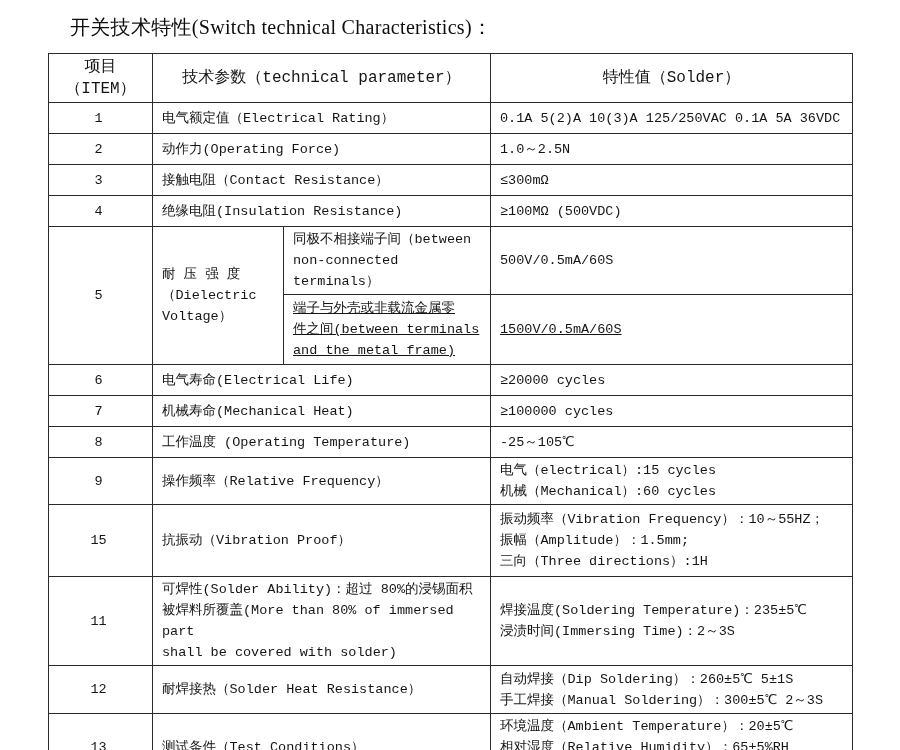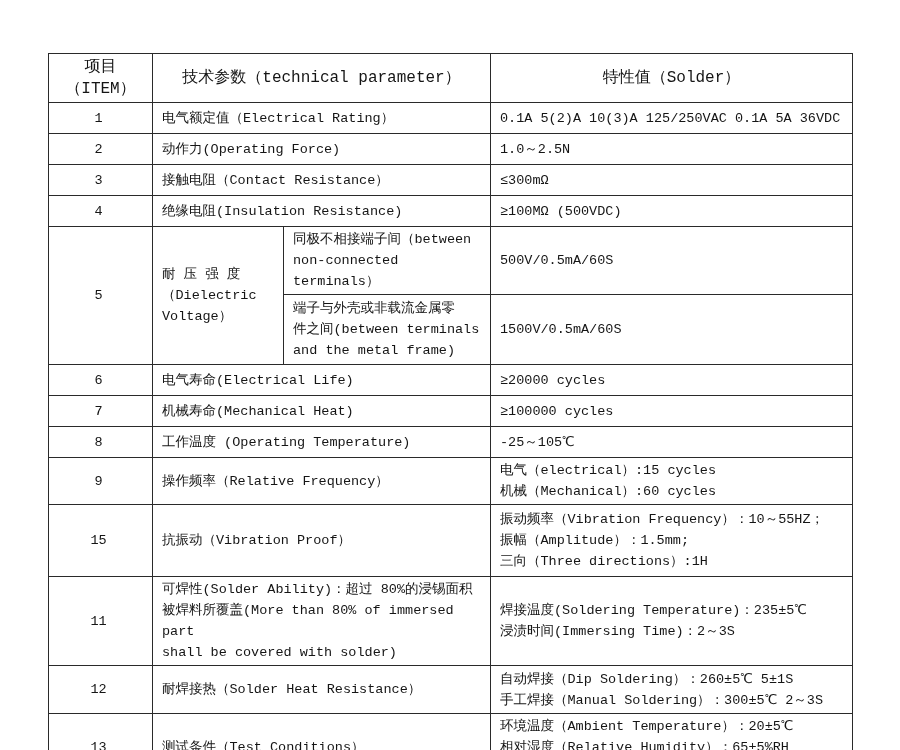--- a/index.html
+++ b/index.html
@@ -50,32 +50,33 @@
     font-size: 16px;
     font-weight: 400;
     text-align: center;
     padding: 2px 4px;
     line-height: 22px;
   }
   .c { text-align: center; padding-left: 2px !important; }
   .pre { white-space: pre-line; }
   tr.h47 { height: 47px; }
   tr.h32 { height: 31px; }
-  tr.h70 { height: 70px; }
+  tr.h70 { height: 70px; text-decoration: underline; }
   tr.h46 { height: 46px; }
   tr.h72 { height: 72px; }
   tr.h68 { height: 68px; }
   tr.h48 { height: 48px; }
   tr.h69 { height: 66px; }
 </style>
 </head>
 <body>
 
 <div class="page">
 
+  <div class="title">开关技术特性(Switch technical Characteristics)：</div>
 
   <table class="spec">
     <colgroup>
       <col style="width:104px">
       <col style="width:131px">
       <col style="width:207px">
       <col style="width:362px">
     </colgroup>
 
     <tbody>

